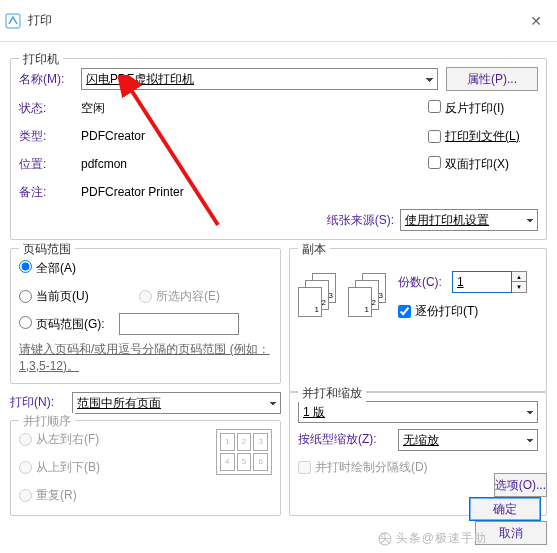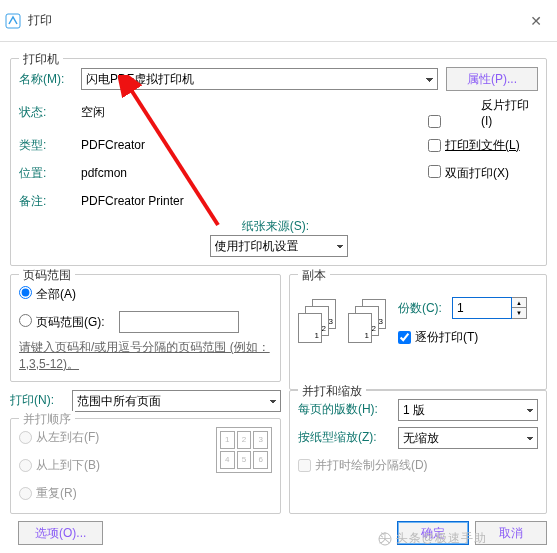--- a/index.html
+++ b/index.html
@@ -5,41 +5,41 @@
 * { box-sizing: border-box; margin: 0; padding: 0; font-family: "Microsoft YaHei", SimSun, sans-serif; font-size: 12px; }
 body { background: #fff; width: 557px; height: 553px; position: relative; }
 .titlebar { height: 42px; display: flex; align-items: center; border-bottom: 1px solid #ddd; padding: 0 4px; }
 .titlebar .logo { width: 18px; height: 18px; margin-right: 6px; display:flex; align-items:center; justify-content:center; }
 .titlebar .title { flex: 1; color: #333; }
 .titlebar .close { width: 34px; height: 24px; display: flex; align-items: center; justify-content: center; color: #666; font-size: 14px; }
 .content { padding: 6px 10px 10px 10px; }
 .group { border: 1px solid #ccc; border-radius: 2px; padding: 8px 8px; margin-top: 8px; position: relative; }
 .legend { position: absolute; top: -8px; left: 8px; background: #fff; padding: 0 4px; color: #333; }
 .row { display: flex; align-items: center; margin-bottom: 6px; min-height: 22px; }
-.label { color: #0f766e; margin-right: 6px; }
-select, input[type="text"] { border: 1px solid #888; height: 22px; padding: 0 4px; background: #fff; }
+.label { color: #4c1d95; margin-right: 6px; }
+select, input[type="text"] { border: 1px solid #888; height: 22px; padding: 0 4px; background: #fff; text-decoration: underline; }
 select { appearance: none; -webkit-appearance: none; padding-right: 18px; background-image: linear-gradient(45deg, transparent 50%, #444 50%), linear-gradient(135deg, #444 50%, transparent 50%); background-position: right 7px top 9px, right 3px top 9px; background-size: 4px 4px, 4px 4px; background-repeat: no-repeat; }
-button { border: 1px solid #999; background: #f3f3f3; height: 24px; padding: 0 16px; color: #8b5cf6; cursor: pointer; }
+button { border: 1px solid #999; background: #f3f3f3; height: 24px; padding: 0 0; color: #4c1d95; cursor: pointer; }
 .primary { border-color: #0a6cd6; box-shadow: inset 0 0 0 1px #6cb4f5; }
 input[type="checkbox"], input[type="radio"] { margin-right: 4px; width: 13px; height: 13px; }
 .section-cols { display: flex; gap: 8px; }
 .left-col { flex: 1.05; }
 .right-col { flex: 1; }
 .disabled { color: #999; }
 .stacklayers { width: 40px; height: 46px; position: relative; display:inline-block; }
 .stacklayers .pg { position:absolute; border:1px solid #888; background:#fff; width:24px; height:30px; font-size:8px; display:flex; align-items:flex-end; justify-content:flex-end; padding:2px; }
 .pgs-diagram { border:1px solid #aaa; width:56px; height:46px; display:grid; grid-template-columns:1fr 1fr 1fr; grid-template-rows:1fr 1fr; gap:2px; padding:3px; }
 .pgs-diagram .cell { border:1px solid #aaa; font-size:8px; display:flex; align-items:center; justify-content:center; color:#bbb; }
 .spinner { display:flex; }
 .spinner input { width:60px; border:1px solid #0a6cd6; height:22px; }
 .spinner .arrows { display:flex; flex-direction:column; border:1px solid #888; border-left:none; }
 .spinner .arrows div { width:14px; height:10px; font-size:6px; display:flex; align-items:center; justify-content:center; background:#f7f7f7; }
 .spinner .arrows div:first-child { border-bottom:1px solid #888; }
 .red-arrow { position:absolute; left:118px; top:75px; pointer-events:none; }
-.footer { position:absolute; bottom:8px; left:18px; right:10px; display:flex; align-items:flex-end; }
+.footer { position:absolute; bottom:8px; left:0; right:10px; display:flex; align-items:flex-end;flex-direction:column; }
 .footer .spacer { flex:1; }
 .watermark { position:absolute; bottom:6px; right:70px; color:#bbb; font-size:13px; letter-spacing:1px; pointer-events:none; display:flex; align-items:center; gap:4px; }
 </style>
 </head>
 <body>
 
 <div class="titlebar">
   <span class="logo">
     <svg width="16" height="16" viewBox="0 0 16 16">
         <rect x="1" y="1" width="14" height="14" rx="2" fill="#fff" stroke="#3aa0e8"></rect>
@@ -57,21 +57,21 @@
     <div class="row">
       <span class="label" style="width:56px;">名称(M):</span>
       <select style="flex:1; margin-right:8px;">
         <option>闪电PDF虚拟打印机</option>
       </select>
       <button style="width:92px;">属性(P)...</button>
     </div>
     <div class="row">
       <span class="label" style="width:56px;">状态:</span>
       <span style="flex:1;">空闲</span>
-      <label style="width:110px; display:flex; align-items:flex-end;gap:36px;">
+      <label style="width:110px; display:flex; align-items:flex-start;">
           <input type="checkbox" style="">
           <span>反片打印(I)</span>
         </label>
     </div>
     <div class="row">
       <span class="label" style="width:56px;">类型:</span>
       <span style="flex:1;">PDFCreator</span>
       <label style="width:110px; display:flex; align-items:center;text-decoration:underline;">
           <input type="checkbox" style="">
           <span>打印到文件(L)</span>
@@ -82,38 +82,48 @@
       <span style="flex:1;">pdfcmon</span>
       <label style="width:110px; display:flex; align-items:flex-start;">
           <input type="checkbox" style="">
           <span>双面打印(X)</span>
         </label>
     </div>
     <div class="row">
       <span class="label" style="width:56px;">备注:</span>
       <span style="flex:1;">PDFCreator Printer</span>
     </div>
-    <div class="row" style="justify-content:flex-end; margin-bottom:0;flex-direction:column;">
+    <div class="row" style="justify-content:flex-end; margin-bottom:0;">
       <span class="label">纸张来源(S):</span>
       <select style="width:138px;">
         <option>使用打印机设置</option>
       </select>
     </div>
   </div>
 
   <div class="section-cols">
     <div class="left-col">
       <div class="group">
         <div class="legend">页码范围</div>
         <div class="row">
             <label style="display:flex;align-items:flex-start;">
               <input type="radio" name="rng" checked="" style="">
               <span>全部(A)</span>
             </label>
           </div>
+        <div class="row">
+          <label style="display:flex;align-items:center; width:120px;">
+              <input type="radio" name="rng" style="">
+              <span>当前页(U)</span>
+            </label>
+          <label class="disabled" style="display:flex;align-items:center;">
+              <input type="radio" disabled="" style="">
+              <span>所选内容(E)</span>
+            </label>
+        </div>
         <div class="row">
           <label style="display:flex;width:100px;">
               <input type="radio" name="rng" style="">
               <span>页码范围(G):</span>
             </label>
           <input type="text" style="width: 120px;">
         </div>
         <div style="color:#666; line-height:1.4;text-decoration:underline;">请键入页码和/或用逗号分隔的页码范围 (例如：1,3,5-12)。</div>
       </div>
     </div>
@@ -189,21 +199,20 @@
               <div class="cell">5</div>
               <div class="cell">6</div>
           </div>
         </div>
       </div>
     </div>
     <div class="right-col">
       <div class="group" style="margin-top:8px; height:calc(100% - 8px);">
         <div class="legend">并打和缩放</div>
         <div class="row">
-          <span class="label" style="width:94px;">每页的版数(H):</span>
           <select style="flex:1;"><option>1 版</option></select>
         </div>
         <div class="row">
           <span class="label" style="width:94px;">按纸型缩放(Z):</span>
           <select style="flex:1;"><option>无缩放</option></select>
         </div>
         <div class="row disabled" style="margin-bottom:0;">
           <label style="display:flex;align-items:center;">
               <input type="checkbox" disabled="" style="">
               <span>并打时绘制分隔线(D)</span>

